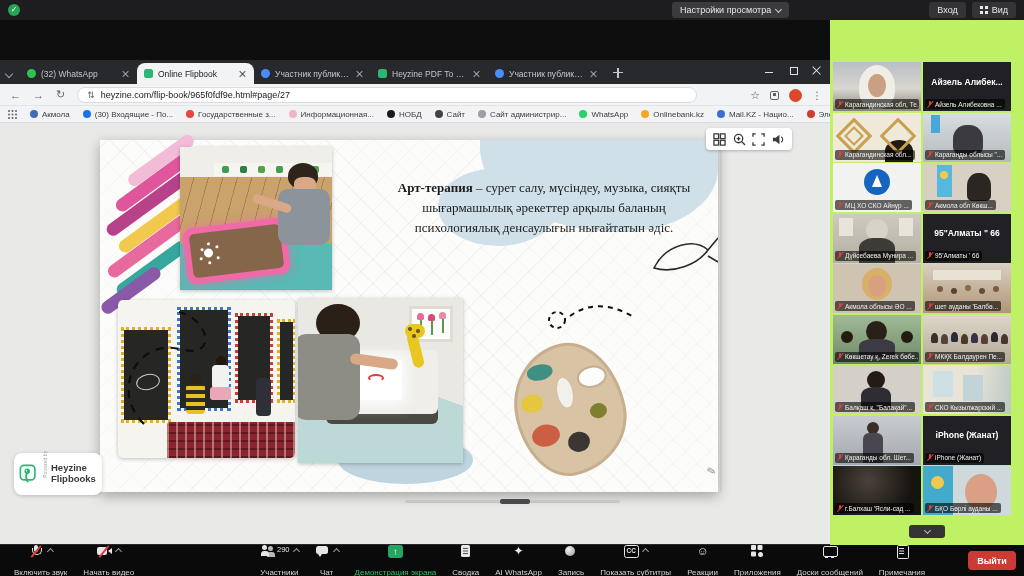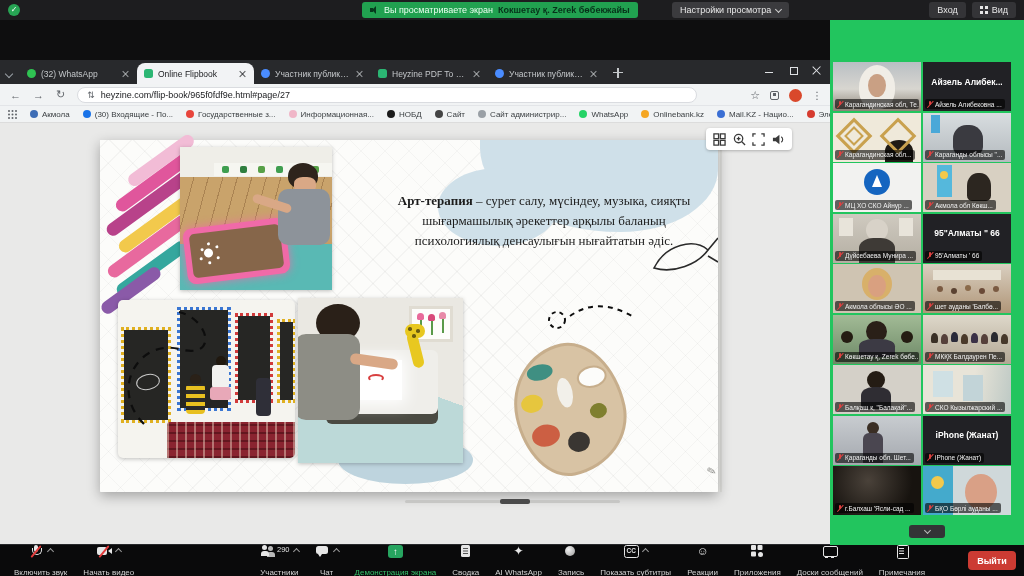--- a/index.html
+++ b/index.html
@@ -124,21 +124,21 @@
   .p3-table { position:absolute; left:28px; top:52px; width:112px; height:64px; background:#efeeea; border-radius:6px; box-shadow:0 10px 0 #4a4a42; }
   .p3-paper { position:absolute; left:46px; top:62px; width:58px; height:40px; background:#fff; box-shadow:0 0 14px 4px rgba(255,255,255,.95); }
   .p3-mark { position:absolute; left:70px; top:76px; width:16px; height:8px; border:2px solid #d84040; border-radius:50%; border-bottom-color:transparent; }
   .p3-gir-neck { position:absolute; right:42px; top:34px; width:11px; height:36px; background:#e8c820; border-radius:6px; transform:rotate(-14deg); }
   .p3-gir-head { position:absolute; right:38px; top:26px; width:20px; height:14px; background:#e8c820; border-radius:7px; }
   .p3-gir-head::before { content:''; position:absolute; left:3px; top:3px; width:3.5px; height:3.5px; border-radius:50%; background:#6a5a10; box-shadow:8px 2px 0 #6a5a10, 4px 7px 0 #6a5a10; }
   .p3-boy-hair { position:absolute; left:18px; top:6px; width:44px; height:38px; background:#2a2018; border-radius:50%; }
   .p3-boy-body { position:absolute; left:-4px; top:36px; width:66px; height:86px; background:#8d8d85; border-radius:12px; }
   .p3-arm { position:absolute; left:52px; top:58px; width:48px; height:11px; background:#d9a886; border-radius:6px; transform:rotate(8deg); }
 
-  .slide-text { position:absolute; left:296px; top:38px; width:296px; text-align:center; font-family:"Liberation Serif",serif; font-size:13px; line-height:1.55; color:#1c1c1c;margin-top:13px; }
+  .slide-text { position:absolute; left:296px; top:38px; width:296px; text-align:center; font-family:"Liberation Serif",serif; font-size:13px; line-height:1.55; color:#1c1c1c; }
   .slide-text b { font-weight:bold; }
 
   .palette { position:absolute; left:415px; top:203px; width:110px; height:132px; transform:rotate(-12deg); }
   .pal-base { position:absolute; inset:0; background:#d8c3a4; border:3px solid #c7ae8c; border-radius:54% 46% 58% 42% / 48% 56% 44% 52%; }
   .pal-hole { position:absolute; right:12px; top:28px; width:30px; height:22px; background:#fcfcfa; border-radius:50%; border:2px solid #c7ae8c; }
   .pal-blob { position:absolute; border-radius:50%; }
   .pb1 { left:20px; top:16px; width:26px; height:16px; background:#3f8f82; }
   .pb2 { left:8px;  top:44px; width:22px; height:18px; background:#e6c63e; }
   .pb3 { left:46px; top:34px; width:15px; height:30px; background:#f2f0ea; }
   .pb4 { left:12px; top:76px; width:28px; height:22px; background:#cc5f43; }
@@ -149,21 +149,21 @@
   .curl { position:absolute; right:2px; bottom:14px; font-size:11px; color:#8a8a86; transform:rotate(-15deg); }
 
   .fb-toolbar { position:absolute; left:706px; top:5px; width:86px; height:22px; background:#fff; border-radius:4px; box-shadow:0 1px 3px rgba(0,0,0,.25); display:flex; align-items:center; justify-content:space-evenly; }
   .fb-logo { position:absolute; left:14px; top:330px; width:88px; height:42px; background:#fff; border-radius:8px; box-shadow:0 1px 4px rgba(0,0,0,.2); display:flex; align-items:center; gap:3px; padding:3px 5px; }
   .fb-logo-text { font-size:9.5px; font-weight:bold; color:#3a3a3a; line-height:1.15; }
   .powered { font-size:4.5px; color:#999; transform:rotate(-90deg); width:6px; letter-spacing:.3px; white-space:nowrap; }
   .progress { position:absolute; left:405px; top:377px; width:215px; height:3px; background:#c6c6c4; border-radius:2px; }
   .progress-thumb { position:absolute; left:95px; top:-1px; width:30px; height:5px; background:#4a4a4a; border-radius:2px; }
 
   
-  .panel { position:absolute; left:830px; top:20px; width:194px; height:525px; background:#22c55e; }
+  .panel { position:absolute; left:830px; top:20px; width:194px; height:525px; background:#bef264; }
   .tiles { position:absolute; left:3px; top:42px; display:grid; grid-template-columns:88px 88px; gap:1.5px 2px; }
   .tile { position:relative; width:88px; height:49px; background:#202022; overflow:hidden; }
   .tile.active { outline:2px solid #c6d24c; outline-offset:-2px; }
   .tile-label { position:absolute; left:2px; bottom:2px; max-width:84px; height:10px; background:rgba(0,0,0,.6); border-radius:2px; display:flex; align-items:center; gap:2px; padding:0 3px 0 2px; font-size:6.5px; color:#f0f0f0; white-space:nowrap; overflow:hidden; }
   .mic-off { position:relative; width:6px; height:8px; flex:none; }
   .mic-off::before { content:''; position:absolute; left:2px; top:0.5px; width:2.4px; height:4.5px; background:#e04040; border-radius:1.2px; }
   .mic-off::after { content:''; position:absolute; left:2.6px; top:-0.5px; width:1px; height:8.5px; background:#e04040; transform:rotate(42deg); }
   .card-text { position:absolute; inset:0 0 10px 0; display:flex; align-items:center; justify-content:center; font-weight:bold; font-size:8.5px; color:#fff; text-align:center; padding:0 4px; }
   .card-text:empty { display:none; }
   .tile .extra { position:absolute; inset:0; pointer-events:none; }
@@ -258,25 +258,20 @@
   .ic-note::after { content:''; position:absolute; left:5px; top:3.5px; width:5px; height:1px; background:#e6e6e6; box-shadow:0 2.5px 0 #e6e6e6, 0 5px 0 #e6e6e6; }
   .leave-btn { position:absolute; right:8px; top:6px; width:48px; height:19px; background:#cc3b33; border-radius:4px; color:#fff; font-size:9px; font-weight:bold; display:flex; align-items:center; justify-content:center; }
 </style>
 </head>
 <body>
 
 <div class="screen">
 
   <div class="topbar">
     <div class="shield-dot">✓</div>
-    <div class="share-banner">
-      <span class="spk"></span>
-      <span>Вы просматриваете экран</span>
-      <b>Кокшетау қ. Zerek бөбекжайы</b>
-    </div>
     <div class="view-settings">
       <span>Настройки просмотра</span>
       <span class="chev-down"></span>
     </div>
     <div class="tb-right">
       <div class="tb-btn">
           <span>Вход</span>
         </div>
       <div class="tb-btn">
         <span class="grid4"></span>
@@ -494,20 +489,33 @@
           </svg>
         <svg width="13" height="13" viewBox="0 0 14 14">
             <path d="M1,4V1h3 M10,1h3v3 M13,10v3h-3 M4,13H1v-3" fill="none" stroke="#3a3a3a" stroke-width="1.4"></path>
           </svg>
         <svg width="13" height="13" viewBox="0 0 14 14">
             <path d="M1,5h3l4,-3v10l-4,-3h-3z" fill="#3a3a3a"></path>
             <path d="M10,4c2,1.5 2,4.5 0,6" fill="none" stroke="#3a3a3a" stroke-width="1.2"></path>
           </svg>
       </div>
 
+      <div class="fb-logo">
+        <svg width="20" height="20" viewBox="0 0 22 22">
+          <rect x="1.5" y="1.5" width="16" height="16" rx="4" fill="none" stroke="#2bb673" stroke-width="1.8"></rect>
+          <circle cx="9" cy="8" r="3" fill="#2bb673"></circle>
+          <path d="M9,10 C7,13 8,17 10,20" fill="none" stroke="#2bb673" stroke-width="2"></path>
+          <circle cx="8.2" cy="7.4" r="0.8" fill="#fff"></circle>
+        </svg>
+        <span class="powered">Powered by</span>
+        <div class="fb-logo-text">
+          <div>Heyzine</div>
+          <div>Flipbooks</div>
+        </div>
+      </div>
 
       <div class="progress">
         <div class="progress-thumb"></div>
       </div>
     </div>
   </div>
 
   <div class="panel">
     <div class="tiles">
 

